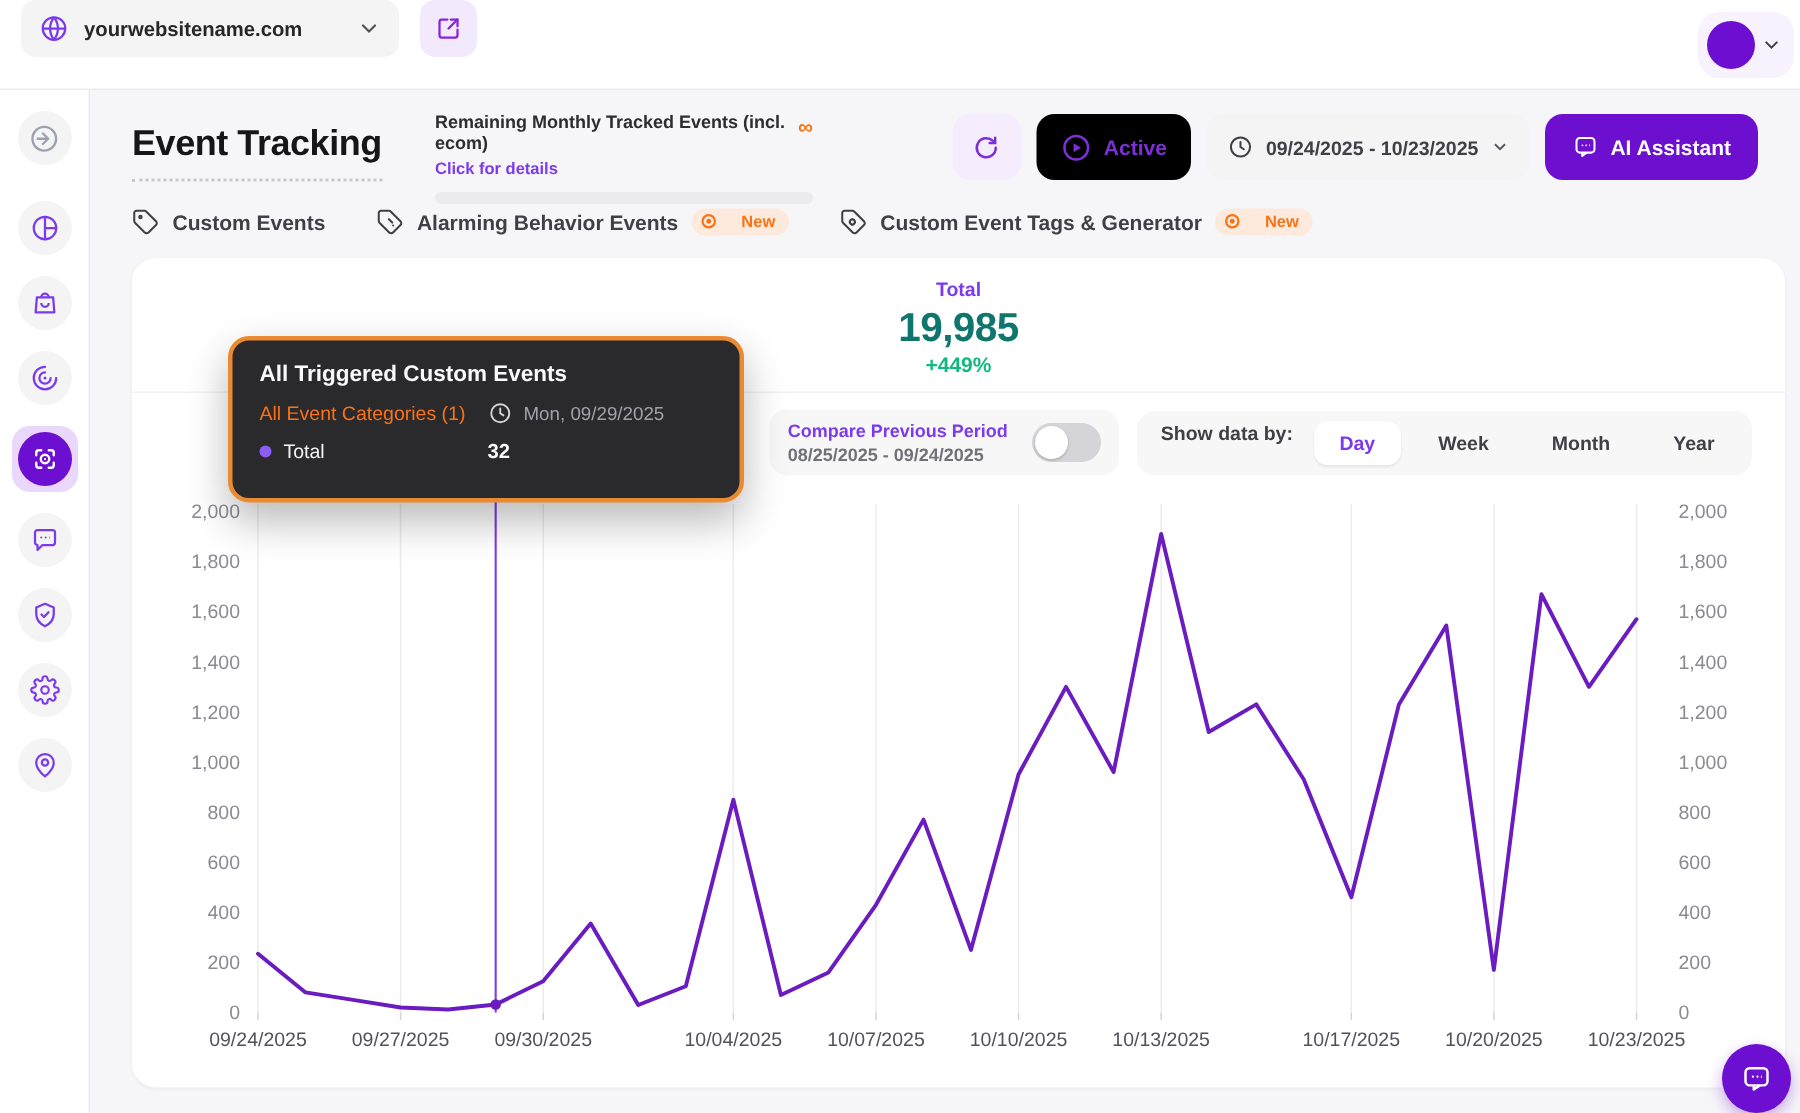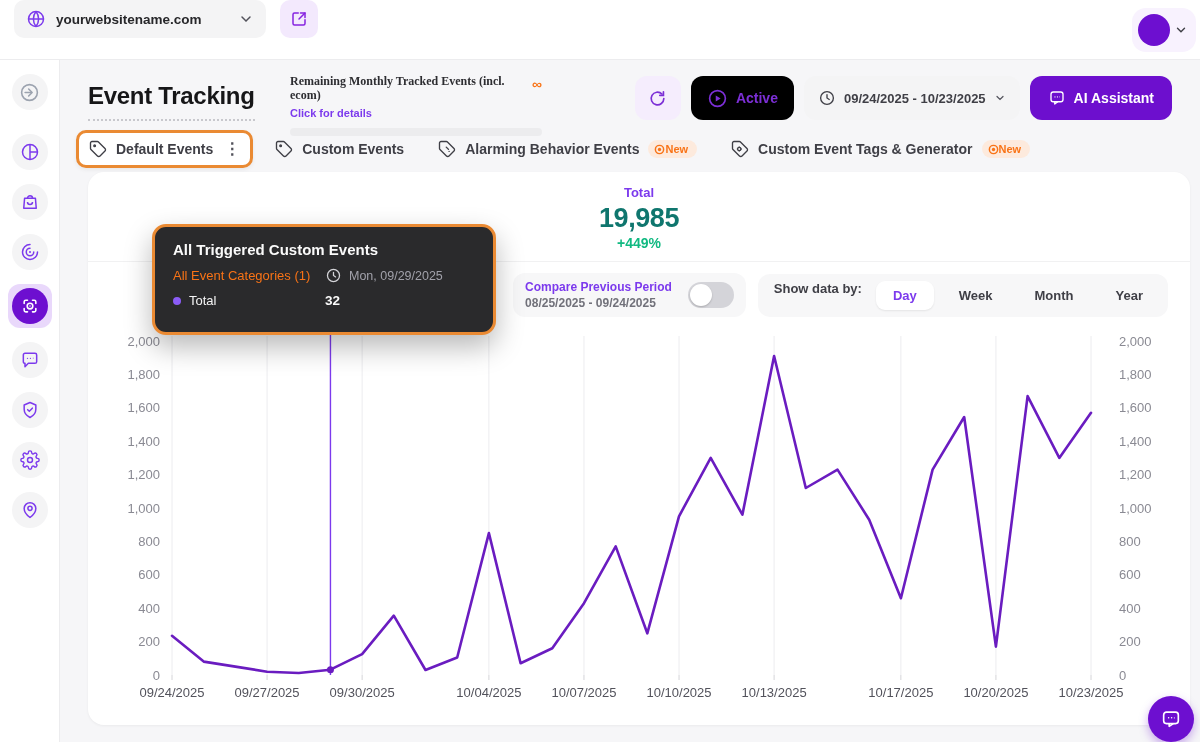--- a/index.html
+++ b/index.html
@@ -31,41 +31,41 @@
                display:flex; align-items:center; justify-content:center; color:#fff; }
 
   
   .main { position:absolute; left:60px; top:60px; right:0; bottom:0; background:#f6f6f8; }
 
   .page-title { position:absolute; left:28px; top:22px; font-size:24px; font-weight:800; color:#161618;
                 letter-spacing:-0.3px; border-bottom:2px dotted #c8c8cd; padding-bottom:9px; }
 
   .quota { position:absolute; left:230px; top:14px; width:252px; }
   .quota-row { display:flex; align-items:flex-start; gap:6px; }
-  .quota-label { font-size:12px; font-weight:700; color:#2d2d31; line-height:1.2;font-family:Liberation Serif, serif; }
+  .quota-label { font-size:12px; font-weight:700; color:#2d2d31; line-height:1.2; }
   .infinity { color:#f97316; font-size:14px; font-weight:700; line-height:1; margin-top:3px; }
   .quota-link { font-size:11px; font-weight:600; color:#7c3aed; text-decoration:none; display:inline-block; margin-top:2px; }
   .progress { margin-top:7px; width:252px; height:8px; border-radius:4px; background:#ececee; overflow:hidden; }
 
   .actions { position:absolute; right:28px; top:16px; display:flex; align-items:center; gap:10px; }
   .act-btn { height:44px; border:none; border-radius:12px; display:flex; align-items:center; gap:8px;
              cursor:pointer; font-family:inherit; }
   .refresh-btn { width:46px; justify-content:center; background:#f5edfd; color:#7c2fd6; }
   .active-btn { padding:0 16px; background:#000000; color:#7c2fd6; font-size:14px; font-weight:700; }
   .date-btn { padding:0 14px; background:#f4f4f5; color:#3f3f46; font-size:13px; font-weight:600; }
   .ai-btn { padding:0 18px; background:#6d0fce; color:#fff; font-size:14px; font-weight:700;justify-content:center; }
 
   
   .tabs { position:absolute; left:16px; top:70px; display:flex; align-items:center; gap:10px; }
   .tab { display:flex; align-items:center; gap:9px; padding:9px 12px; border-radius:10px;
          color:#3f3f46; font-size:14px; font-weight:600; cursor:pointer; }
   .tab.highlight { border:3px solid #ea8a33; background:#fff; padding:7px 10px;
                    box-shadow:0 2px 4px rgba(0,0,0,.06); }
   .kebab { font-size:16px; color:#52525b; margin-left:2px; line-height:1; }
-  .new-badge { display:flex; align-items:center; gap:0; background:#fdeadd; border-radius:999px;
+  .new-badge { display:flex; gap:16px; background:#fdeadd; border-radius:999px;
                padding:3px 9px 3px 6px; color:#f97316; font-size:11px; font-weight:700; }
 
   
   .card { position:absolute; left:28px; top:112px; width:1102px; height:553px; background:#fff;
           border-radius:16px; box-shadow:0 1px 3px rgba(0,0,0,.05); }
   .summary { height:90px; border-bottom:1px solid #f1f1f2; text-align:center; padding-top:13px; }
   .summary .t-label { font-size:13px; font-weight:700; color:#7c3aed; }
   .summary .t-value { font-size:27px; font-weight:700; color:#0f766e; margin-top:3px; letter-spacing:-0.4px; }
   .summary .t-change { font-size:14px; font-weight:700; color:#10b981; margin-top:1px; }
 
@@ -275,30 +275,20 @@
           <circle cx="9.3" cy="10.5" r="0.8" fill="#fff" stroke="none"></circle>
             <circle cx="12.6" cy="10.5" r="0.8" fill="#fff" stroke="none"></circle>
             <path d="M15.2 10.5h.6"></path>
         </svg>
       </span>
       <span>AI Assistant</span>
     </button>
   </div>
 
   <div class="tabs">
-    <div class="tab highlight">
-      <span>
-        <svg width="18" height="18" viewBox="0 0 24 24" fill="none" stroke="#3f3f46" stroke-width="1.8" stroke-linejoin="round">
-          <path d="M12.6 2.6A2 2 0 0 0 11.2 2H4a2 2 0 0 0-2 2v7.2a2 2 0 0 0 .6 1.4l8.7 8.7a2.4 2.4 0 0 0 3.4 0l6.6-6.6a2.4 2.4 0 0 0 0-3.4z"></path>
-            <circle cx="7.5" cy="7.5" r="1.1"></circle>
-        </svg>
-      </span>
-      <span>Default Events</span>
-      <span class="kebab">⋮</span>
-    </div>
     <div class="tab">
       <span>
         <svg width="18" height="18" viewBox="0 0 24 24" fill="none" stroke="#3f3f46" stroke-width="1.8" stroke-linejoin="round">
           <path d="M12.6 2.6A2 2 0 0 0 11.2 2H4a2 2 0 0 0-2 2v7.2a2 2 0 0 0 .6 1.4l8.7 8.7a2.4 2.4 0 0 0 3.4 0l6.6-6.6a2.4 2.4 0 0 0 0-3.4z"></path>
             <circle cx="7.5" cy="7.5" r="1.1"></circle>
         </svg>
       </span>
       <span>Custom Events</span>
     </div>
     <div class="tab">

